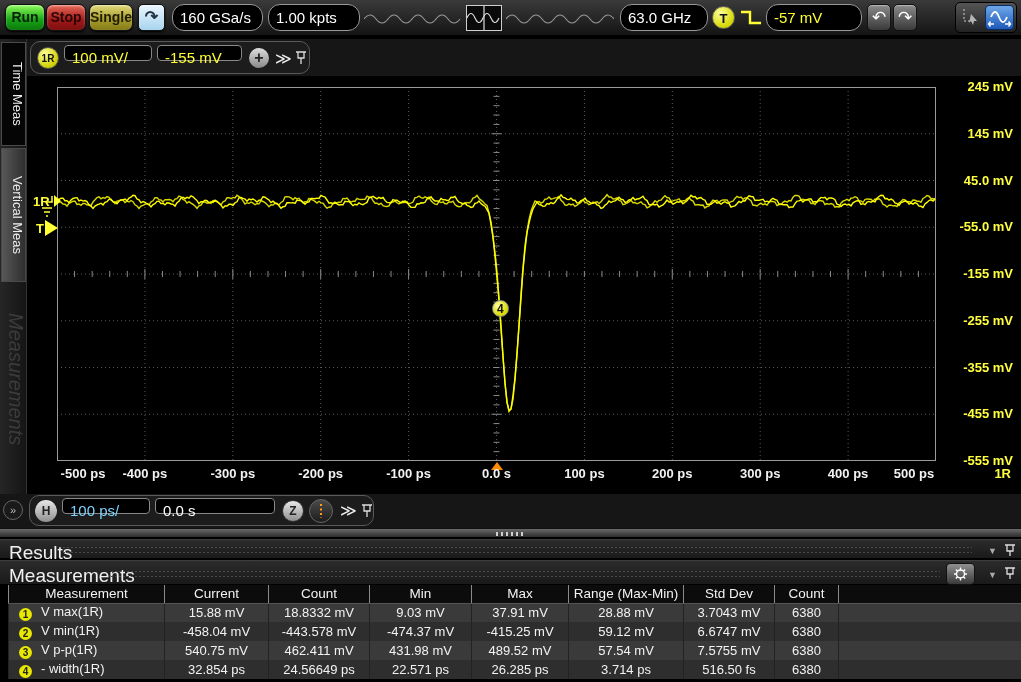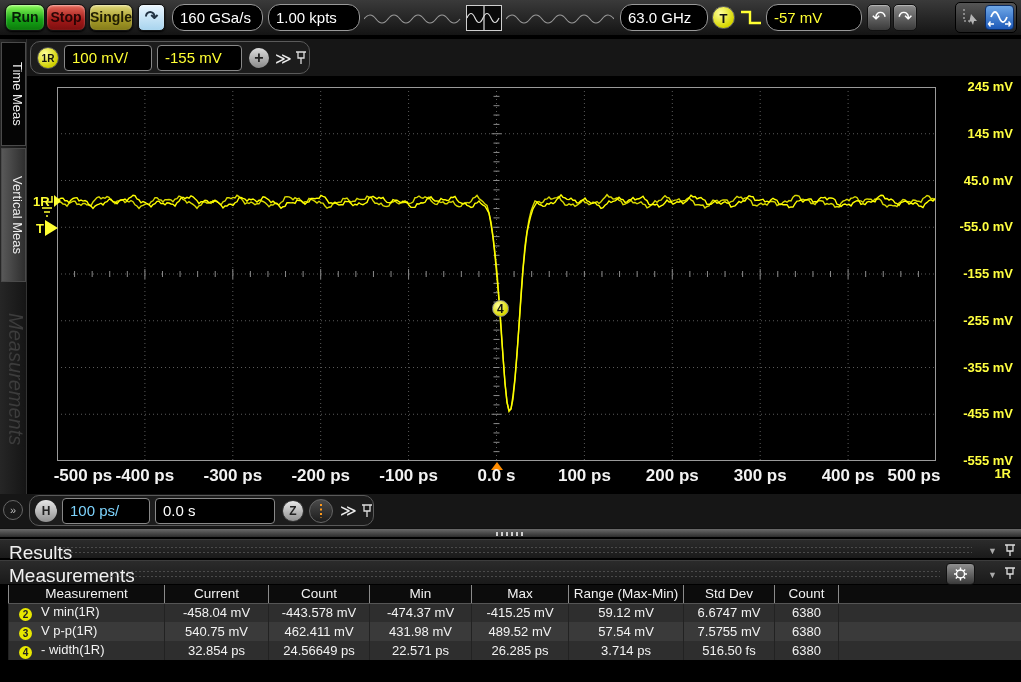--- a/index.html
+++ b/index.html
@@ -32,21 +32,21 @@
   #mode-wave { position:absolute; right:2px; top:2px; width:29px; height:25px; border-radius:4px;
                background:linear-gradient(#6fa8e8,#1d59b8); border:1px solid #0a2c66; }
   #mode-select { position:absolute; left:2px; top:2px; width:27px; height:25px; }
 
   
   #chanbar { position:absolute; left:0; top:39px; width:1021px; height:37px; background:#161616; }
   #changrp { position:absolute; left:30px; top:2px; width:280px; height:33px;
              border:1px solid #5a5a5a; border-radius:10px; background:#1c1c1c; }
   .chbadge { position:absolute; border-radius:50%; background:radial-gradient(circle at 35% 30%,#ffff9a,#cfcf00 70%);
              color:#111; font-weight:bold; text-align:center; border:1px solid #555;}
-  .cfield { position:absolute; top:3px; height:26px; background:#000; border:1px solid #888;
+  .cfield { position:absolute; top:3px; height:16px; background:#000; border:1px solid #888;
             border-radius:4px; font-size:15px; line-height:24px; padding-left:7px; }
   .plusbtn { position:absolute; border-radius:50%; background:linear-gradient(#ddd,#888);
              color:#222; text-align:center; font-weight:bold; }
   .chev { position:absolute; color:#eee; font-size:16px; letter-spacing:-2px; }
 
   
   #sidebar { position:absolute; left:0; top:39px; width:27px; height:489px;
              background:linear-gradient(90deg,#262626,#151515); border-right:1px solid #333; }
   .vtab { position:absolute; left:1px; width:25px; writing-mode:vertical-rl;
           color:#eee; font-size:13px; text-align:center; border:1px solid #4a4a4a; }
@@ -54,21 +54,21 @@
   #vtab-vert { top:109px; height:134px; background:linear-gradient(90deg,#585858,#2e2e2e); }
   #watermark { position:absolute; left:0px; top:225px; width:27px; height:230px; writing-mode:vertical-rl;
                font-size:20px; font-style:italic; color:#3c3c3c; text-align:center; }
   .expander { position:absolute; width:20px; height:20px; border:1px solid #666; border-radius:50%;
               color:#bbb; font-size:11px; text-align:center; line-height:18px; background:#1a1a1a; }
 
   
   #scope { position:absolute; left:28px; top:76px; width:993px; height:418px; background:#000; }
   #plot { position:absolute; left:29px; top:11px; width:879px; height:374px; }
   .ylab { position:absolute; width:72px; text-align:right; color:#ffff40; font-size:13px; font-weight:bold; }
-  .xlab { position:absolute; color:#f2f2f2; font-size:17px; font-weight:bold; transform:translateX(-50%); }
+  .xlab { position:absolute; color:#f2f2f2; font-size:13px; font-weight:bold; transform:translateX(-50%); }
   #chan-corner { position:absolute; right:10px; top:390px; color:#ffff40; font-size:13px; font-weight:bold; }
   #trig-time-marker { position:absolute; width:0; height:0; border-left:6px solid transparent;
                       border-right:6px solid transparent; border-bottom:8px solid #ff8c00; }
   #meas-marker { position:absolute; width:17px; height:17px; border-radius:50%;
                  background:radial-gradient(circle at 35% 30%,#ffff9a,#d8d800 70%);
                  color:#111; font-size:12px; font-weight:bold; text-align:center; line-height:17px;
                  border:1px solid #888; }
   .srcmark { position:absolute; color:#ffff33; font-weight:bold; font-size:13px; }
 
   
@@ -400,20 +400,31 @@
         <th>Count</th>
         <th>Min</th>
         <th>Max</th>
         <th>Range (Max-Min)</th>
         <th>Std Dev</th>
         <th>Count</th>
         <th></th>
       </tr>
     </thead>
   <tbody id="tbody">
+      <tr class="odd">
+        <td class="namecell"><span class="rowbadge">1</span><span>V max(1R)</span></td>
+        <td>15.88 mV</td>
+        <td>18.8332 mV</td>
+        <td>9.03 mV</td>
+        <td>37.91 mV</td>
+        <td>28.88 mV</td>
+        <td>3.7043 mV</td>
+        <td>6380</td>
+        <td></td>
+      </tr>
       <tr class="even">
         <td class="namecell"><span class="rowbadge">2</span><span>V min(1R)</span></td>
         <td>-458.04 mV</td>
         <td>-443.578 mV</td>
         <td>-474.37 mV</td>
         <td>-415.25 mV</td>
         <td>59.12 mV</td>
         <td>6.6747 mV</td>
         <td>6380</td>
         <td></td>

